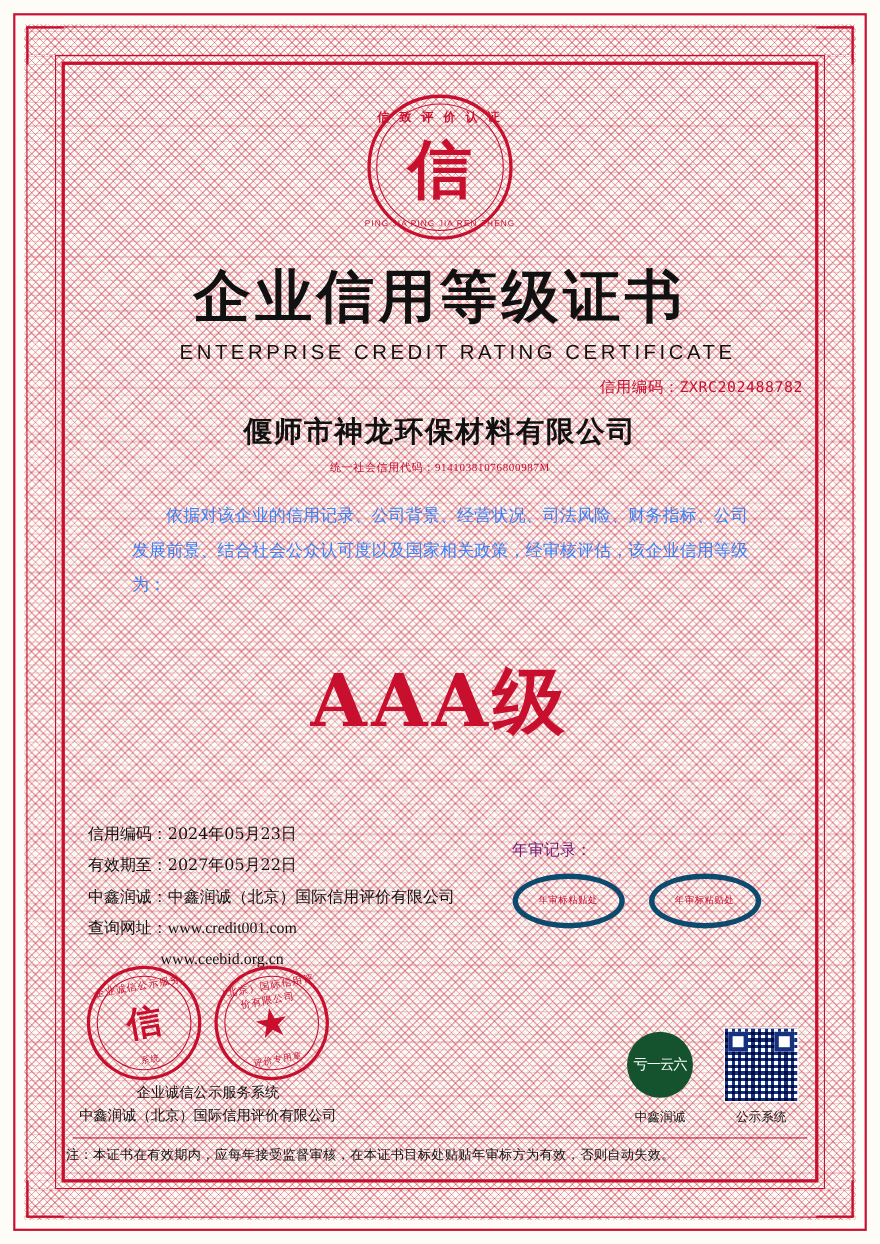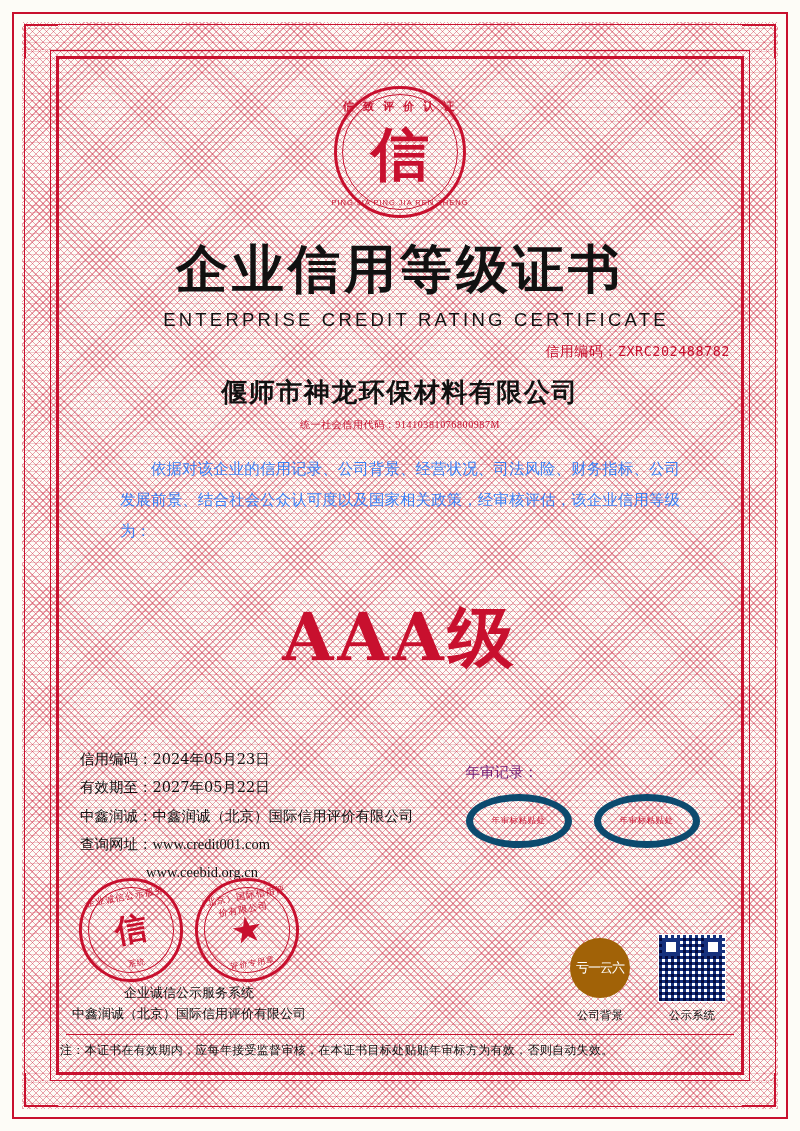--- a/index.html
+++ b/index.html
@@ -247,21 +247,21 @@
     color: #701a75;
     font-family: "DejaVu Serif", serif;
   }
   .annual-stamps {
     display: flex;
     gap: 22px;
     margin-top: 12px;
   }
   .stamp-oval {
     width: 92px; height: 40px;
-    border: 7px solid #0c4a6e;
+    border: 5px solid #0c4a6e;
     border-radius: 50%;
     display: flex;
     align-items: center;
     justify-content: center;
     font-size: 8.5px;
     color: #c8102e;
     letter-spacing: .5px;
   }
 
   
@@ -376,21 +376,21 @@
   }
   .logo-badge {
     width: 72px; height: 68px;
     display: flex;
     align-items: center;
     justify-content: center;
   }
   .logo-circle {
     width: 60px; height: 60px;
     border-radius: 50%;
-    background: #a16207;
+    background: #14532d;
     color: #fff;
     display: flex;
     align-items: center;
     justify-content: center;
     font-size: 13px;
     font-family: "DejaVu Serif", serif;
     letter-spacing: -1px;
   }
   .logo-item {
     display: flex;
@@ -498,21 +498,21 @@
         </div>
         <div class="seal-caption">企业诚信公示服务系统</div>
         <div class="seal-caption second">中鑫润诚（北京）国际信用评价有限公司</div>
       </div>
 
       <div class="qr-group">
         <div class="logo-item">
           <div class="logo-badge">
             <div class="logo-circle">亏一云六</div>
           </div>
-          <div class="qr-caption">公司背景</div>
+          <div class="qr-caption">中鑫润诚</div>
         </div>
         <div class="qr-item">
           <div class="qr-box"></div>
           <div class="qr-caption">公示系统</div>
         </div>
       </div>
     </div>
 
     <div class="footnote-rule"></div>
     <div class="footnote">注：本证书在有效期内，应每年接受监督审核，在本证书目标处贴贴年审标方为有效，否则自动失效。</div>

